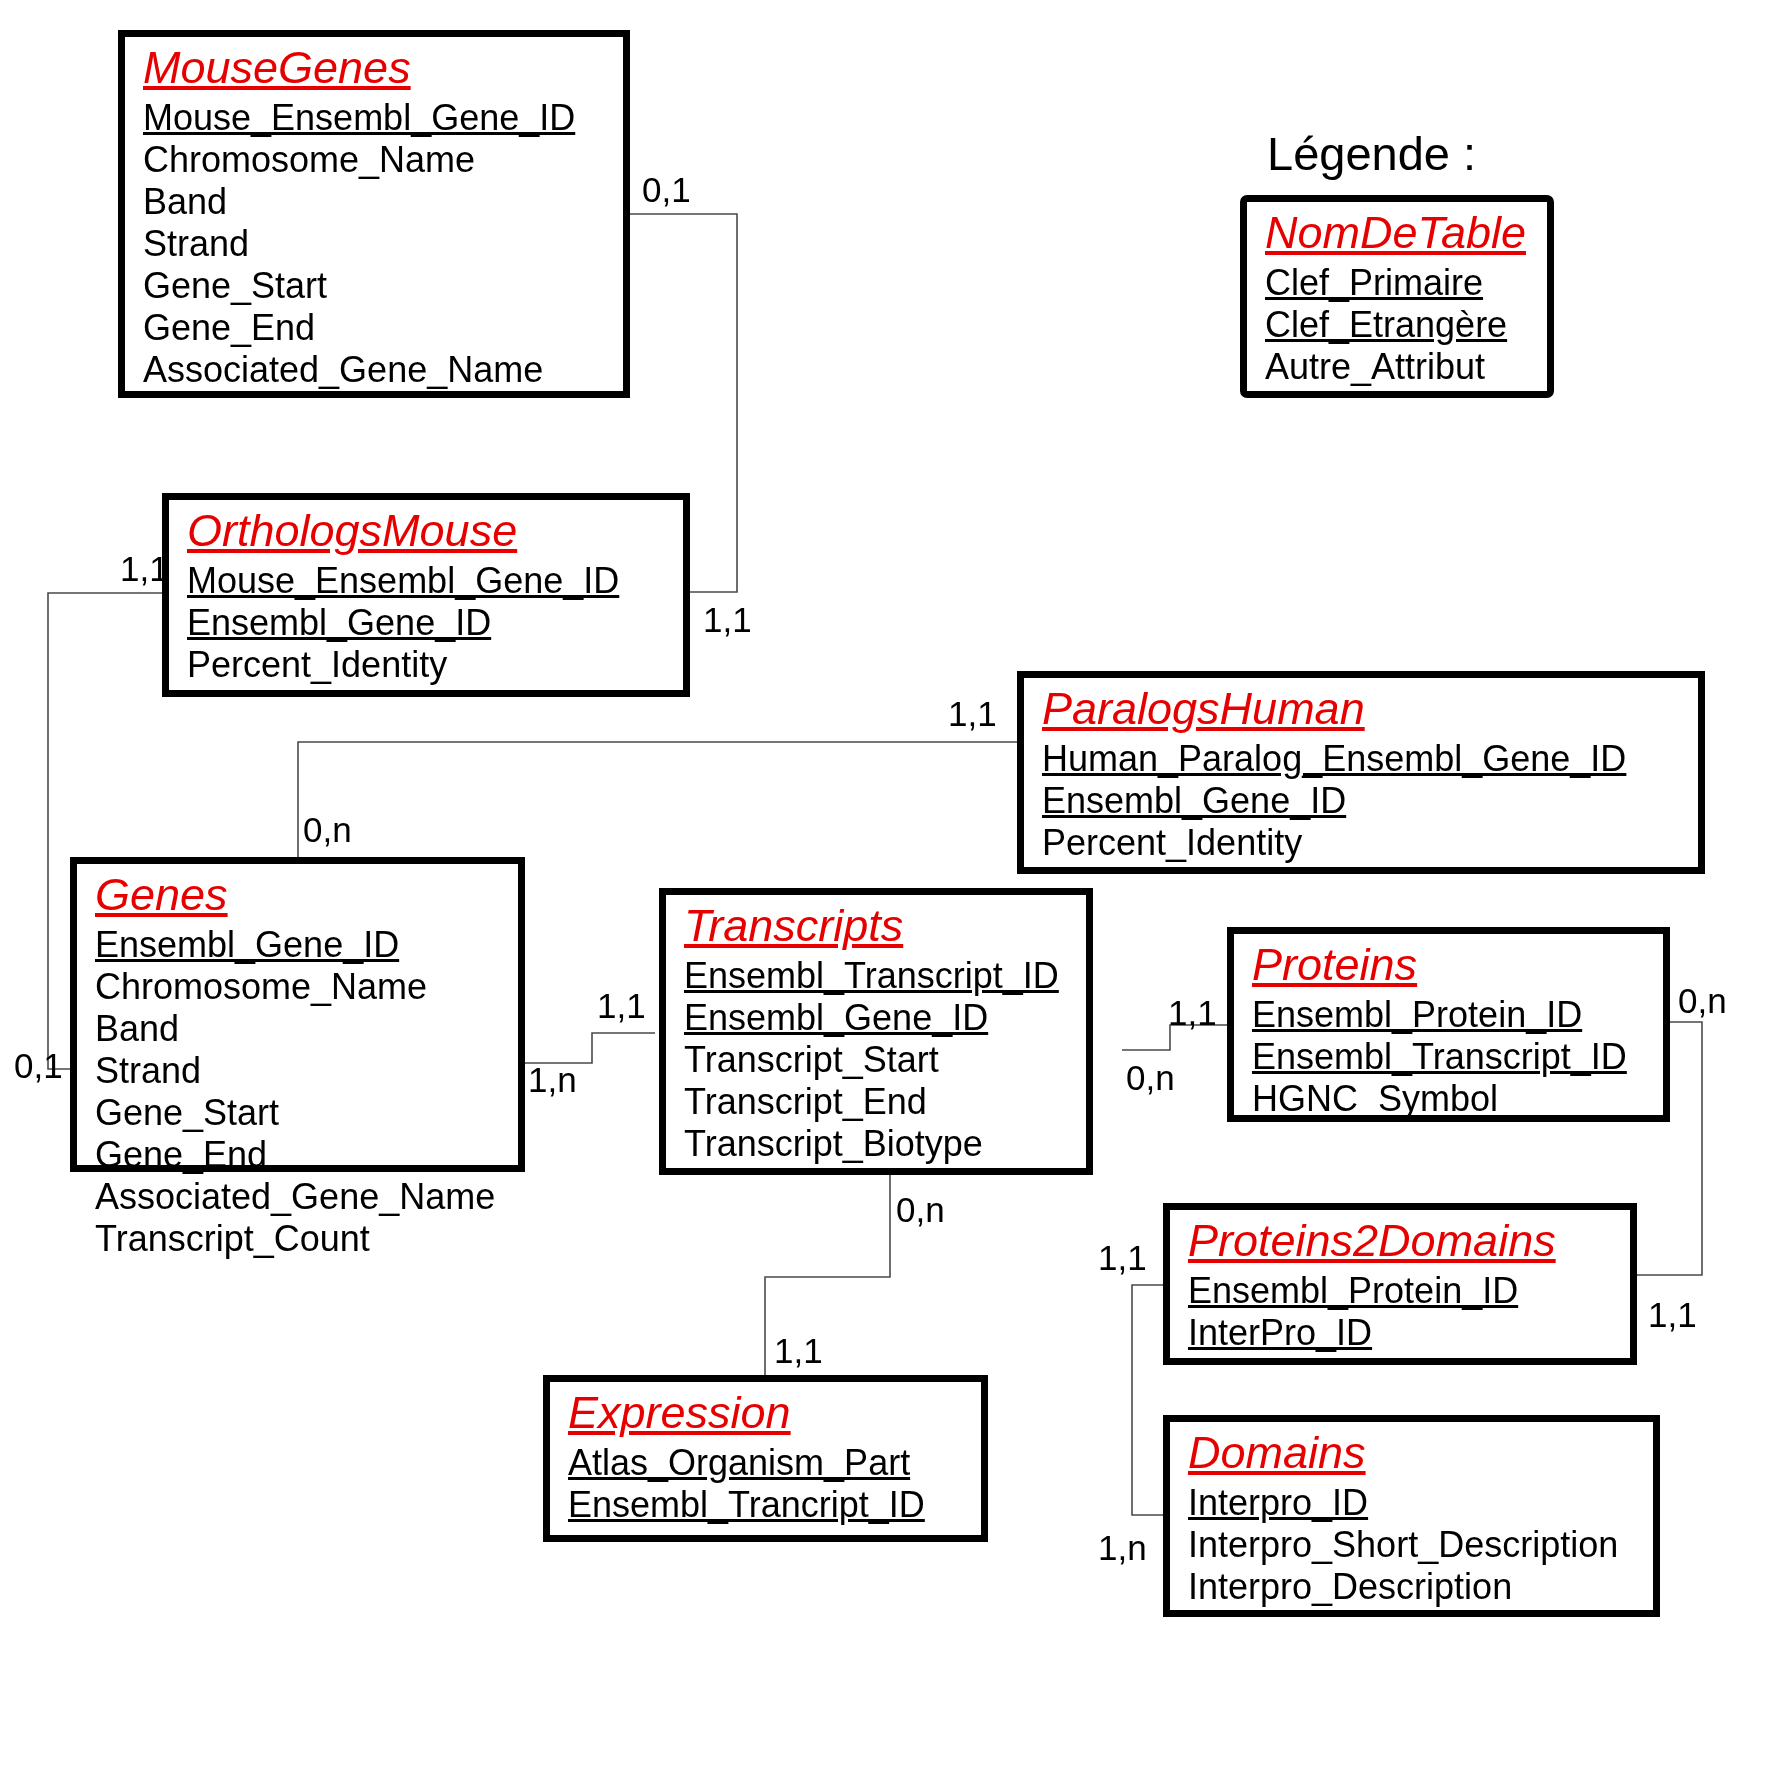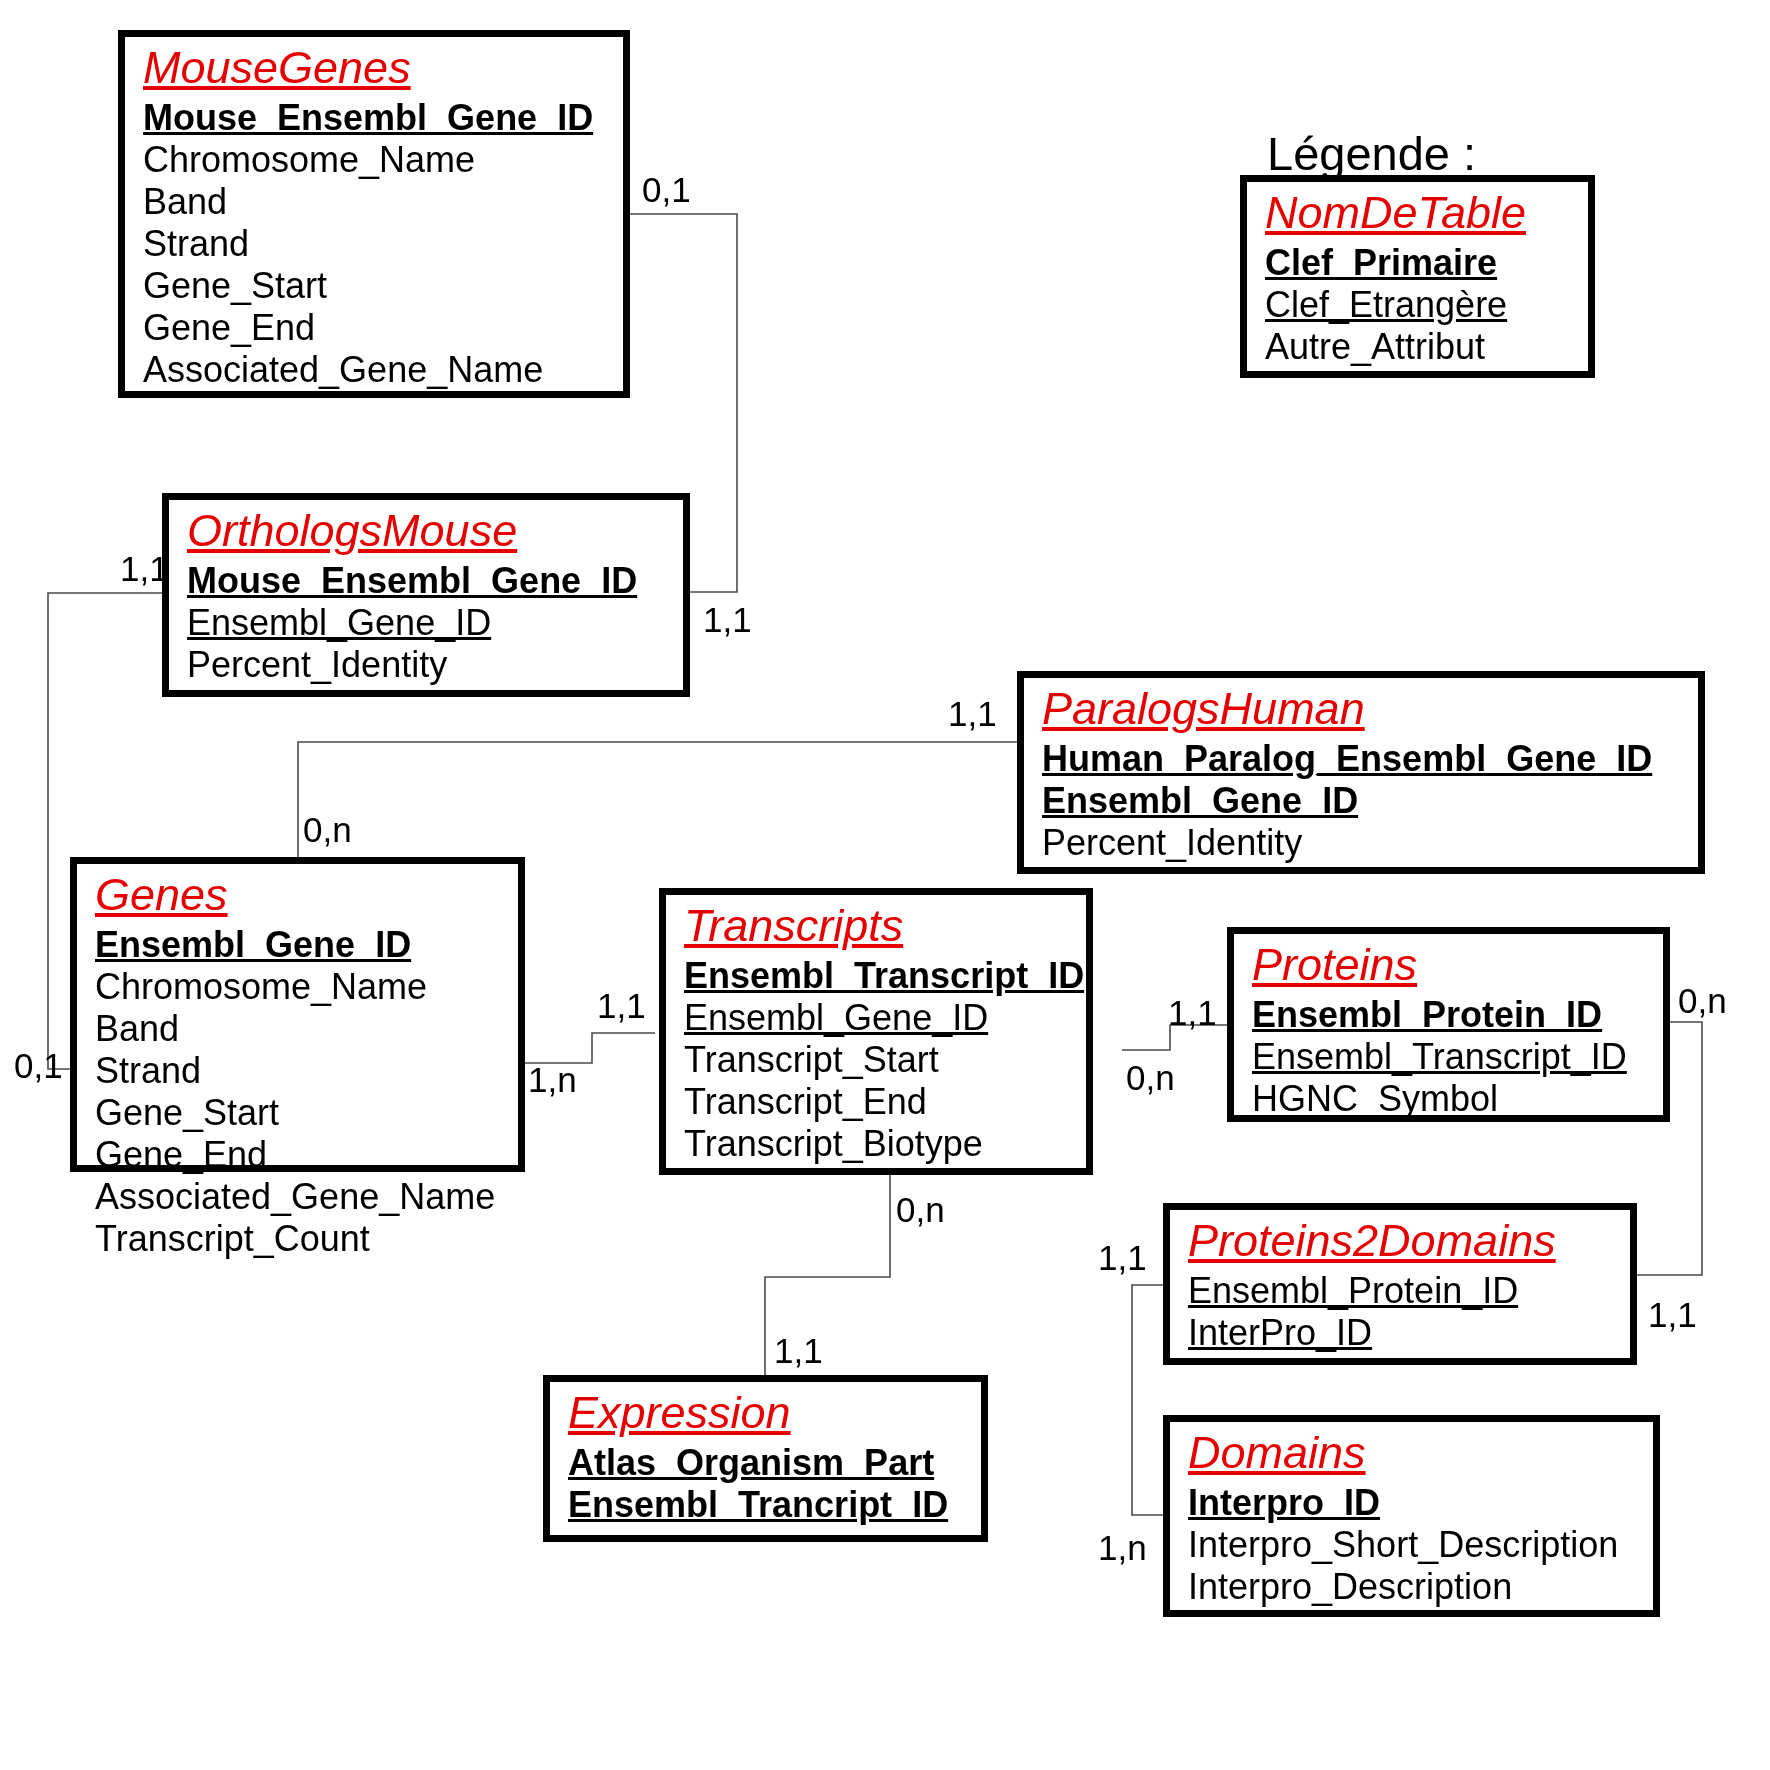--- a/index.html
+++ b/index.html
@@ -38,21 +38,21 @@
     margin-bottom: 3px;
     white-space: nowrap;
   }
   .field {
     font-size: 36px;
     line-height: 42px;
     white-space: nowrap;
     color: #000000;
   }
   .field.pk {
-    font-weight: bold;
+    font-weight: normal;
     text-decoration: underline;
   }
   .field.fk {
     text-decoration: underline;
   }
   .card-label {
     position: absolute;
     font-size: 35px;
     line-height: 1.0;
     color: #000000;
@@ -91,21 +91,21 @@
       <div class="entity" style="left: 118px; top: 30px; width: 512px; height: 368px;">
         <div class="entity-title">MouseGenes</div>
         <div class="field pk">Mouse_Ensembl_Gene_ID</div>
         <div class="field attr">Chromosome_Name</div>
         <div class="field attr">Band</div>
         <div class="field attr">Strand</div>
         <div class="field attr">Gene_Start</div>
         <div class="field attr">Gene_End</div>
         <div class="field attr">Associated_Gene_Name</div>
       </div>
-      <div class="entity" style="left: 1240px; top: 175px; width: 355px; height: 203px;">
+      <div class="entity" style="left: 1240px; top: 195px; width: 314px; height: 203px; border-radius: 7px;">
         <div class="entity-title">NomDeTable</div>
         <div class="field pk">Clef_Primaire</div>
         <div class="field fk">Clef_Etrangère</div>
         <div class="field attr">Autre_Attribut</div>
       </div>
       <div class="entity" style="left: 162px; top: 493px; width: 528px; height: 204px;">
         <div class="entity-title">OrthologsMouse</div>
         <div class="field pk">Mouse_Ensembl_Gene_ID</div>
         <div class="field fk">Ensembl_Gene_ID</div>
         <div class="field attr">Percent_Identity</div>

